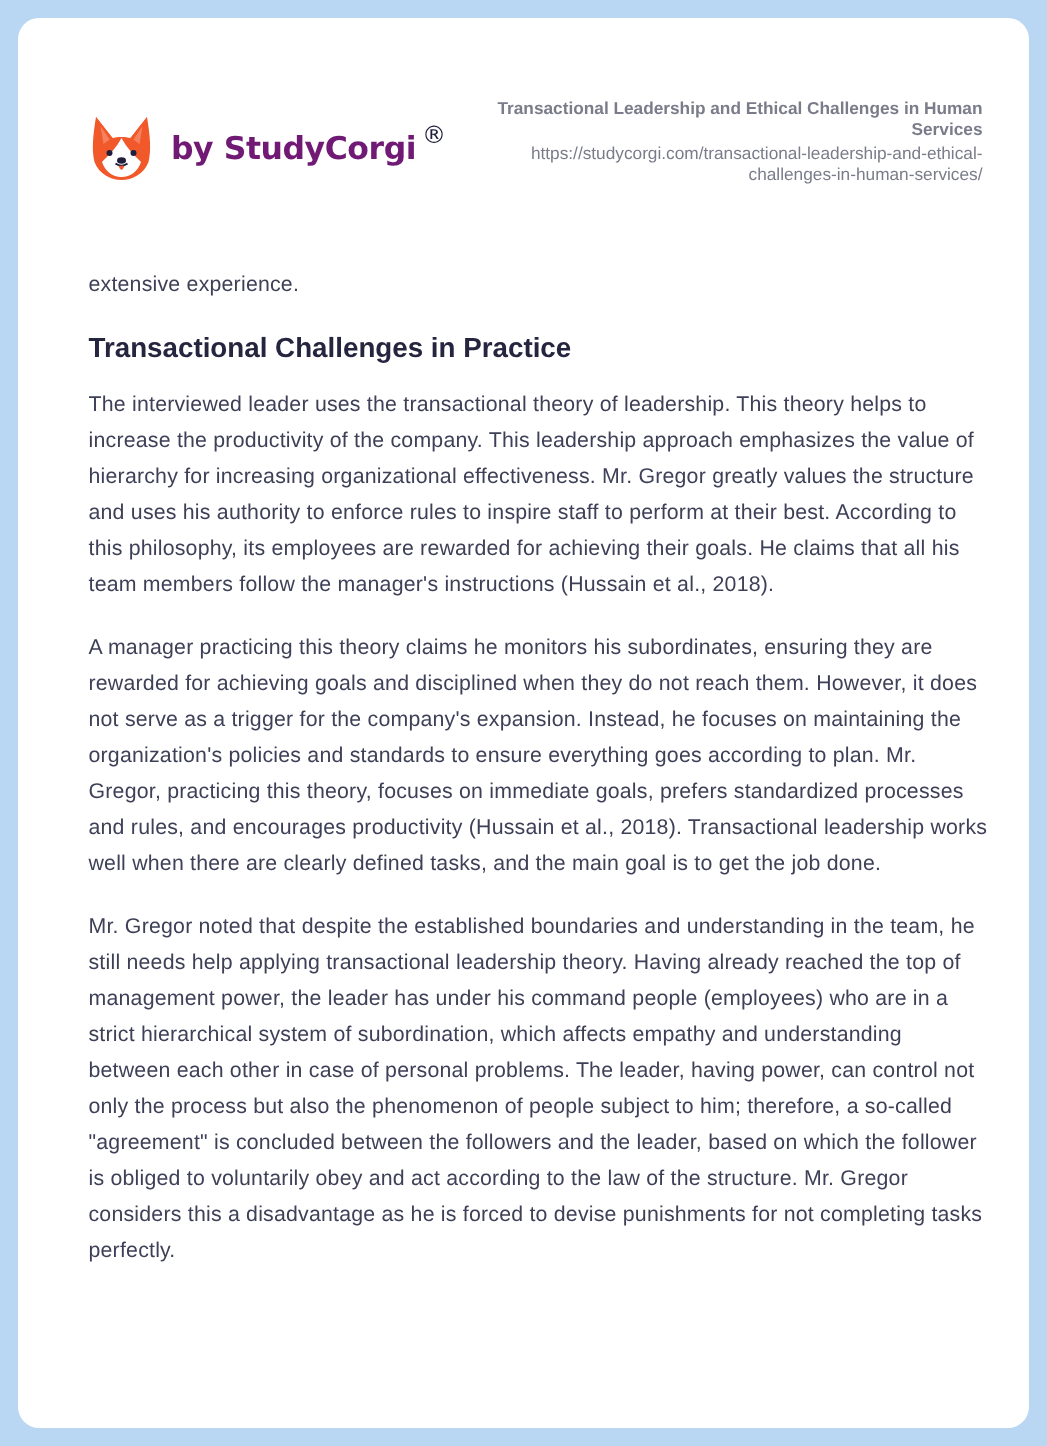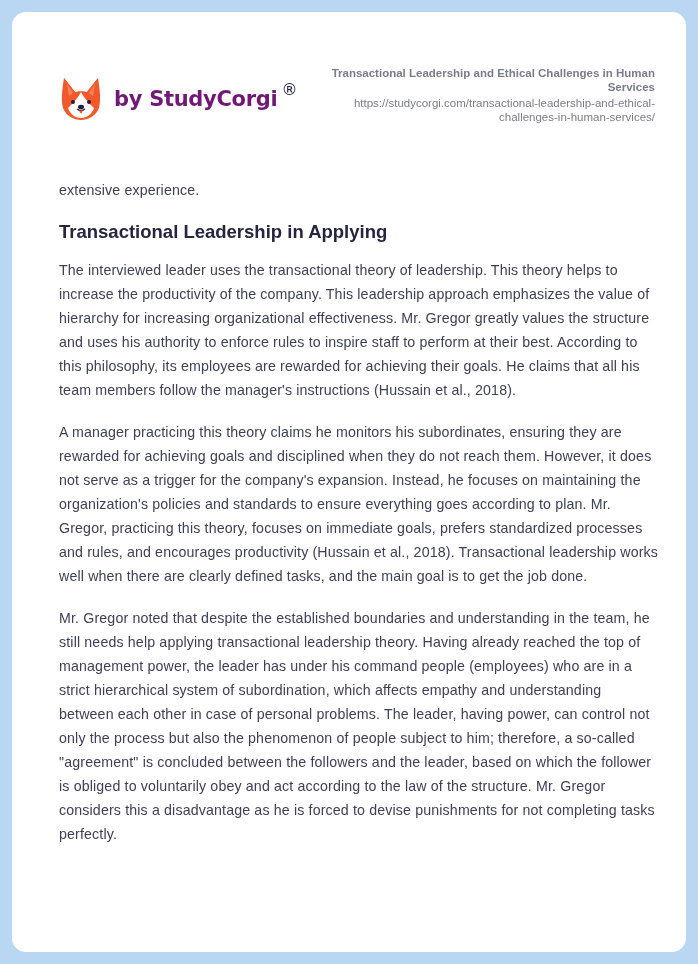--- a/index.html
+++ b/index.html
@@ -132,19 +132,19 @@
 
     <div class="meta">
       <div class="meta-title">Transactional Leadership and Ethical Challenges in Human Services</div>
       <div class="meta-url">https://studycorgi.com/transactional-leadership-and-ethical-challenges-in-human-services/</div>
     </div>
   </div>
 
   <div class="content">
     <p>extensive experience.</p>
 
-    <h2>Transactional Leadership in Applying</h2>
+    <h2>Transactional Challenges in Practice</h2>
     <p>The interviewed leader uses the transactional theory of leadership. This theory helps to increase the productivity of the company. This leadership approach emphasizes the value of hierarchy for increasing organizational effectiveness. Mr. Gregor greatly values the structure and uses his authority to enforce rules to inspire staff to perform at their best. According to this philosophy, its employees are rewarded for achieving their goals. He claims that all his team members follow the manager's instructions (Hussain et al., 2018).</p>
     <p>A manager practicing this theory claims he monitors his subordinates, ensuring they are rewarded for achieving goals and disciplined when they do not reach them. However, it does not serve as a trigger for the company's expansion. Instead, he focuses on maintaining the organization's policies and standards to ensure everything goes according to plan. Mr. Gregor, practicing this theory, focuses on immediate goals, prefers standardized processes and rules, and encourages productivity (Hussain et al., 2018). Transactional leadership works well when there are clearly defined tasks, and the main goal is to get the job done.</p>
 
     <p>Mr. Gregor noted that despite the established boundaries and understanding in the team, he still needs help applying transactional leadership theory. Having already reached the top of management power, the leader has under his command people (employees) who are in a strict hierarchical system of subordination, which affects empathy and understanding between each other in case of personal problems. The leader, having power, can control not only the process but also the phenomenon of people subject to him; therefore, a so-called "agreement" is concluded between the followers and the leader, based on which the follower is obliged to voluntarily obey and act according to the law of the structure. Mr. Gregor considers this a disadvantage as he is forced to devise punishments for not completing tasks perfectly.</p>
   </div>
 </div>
 
 </body></html>

